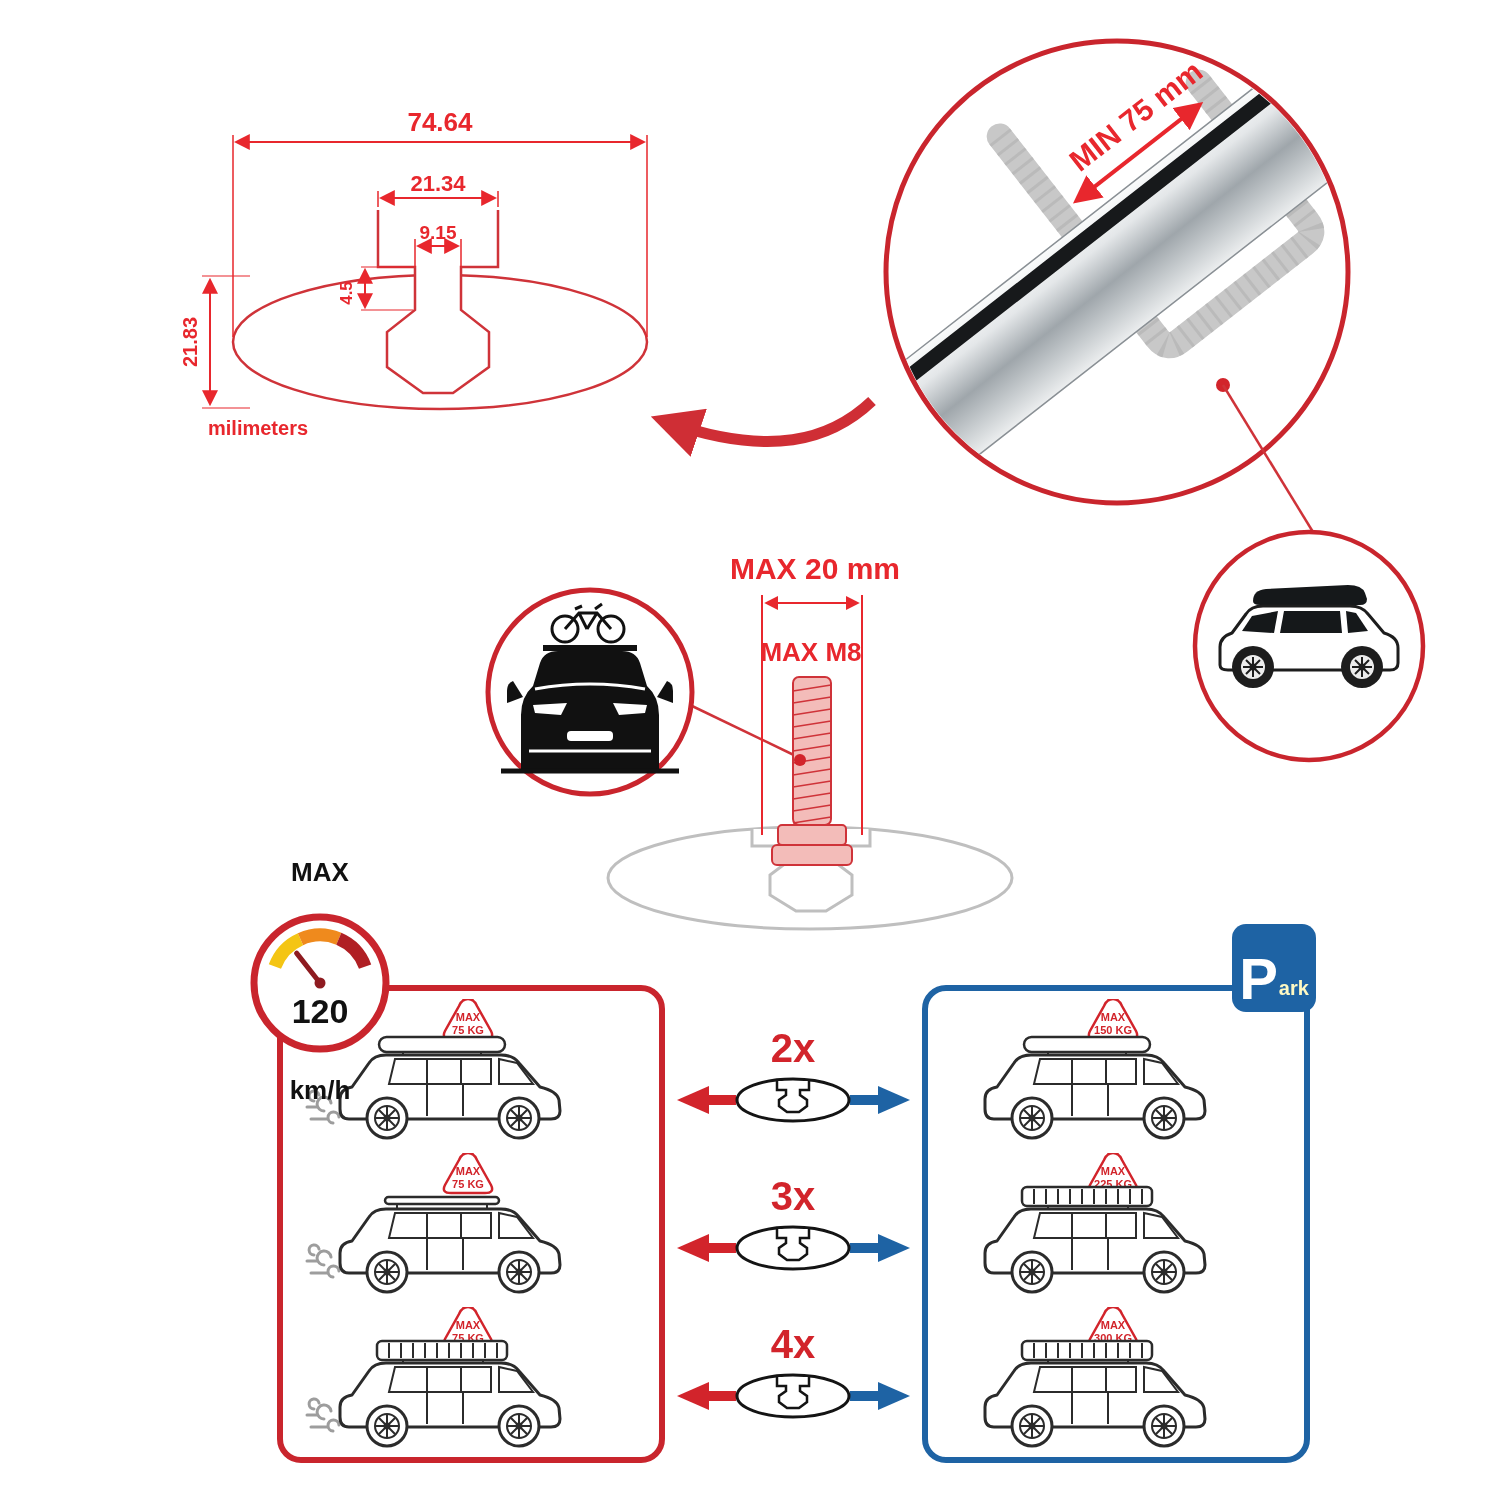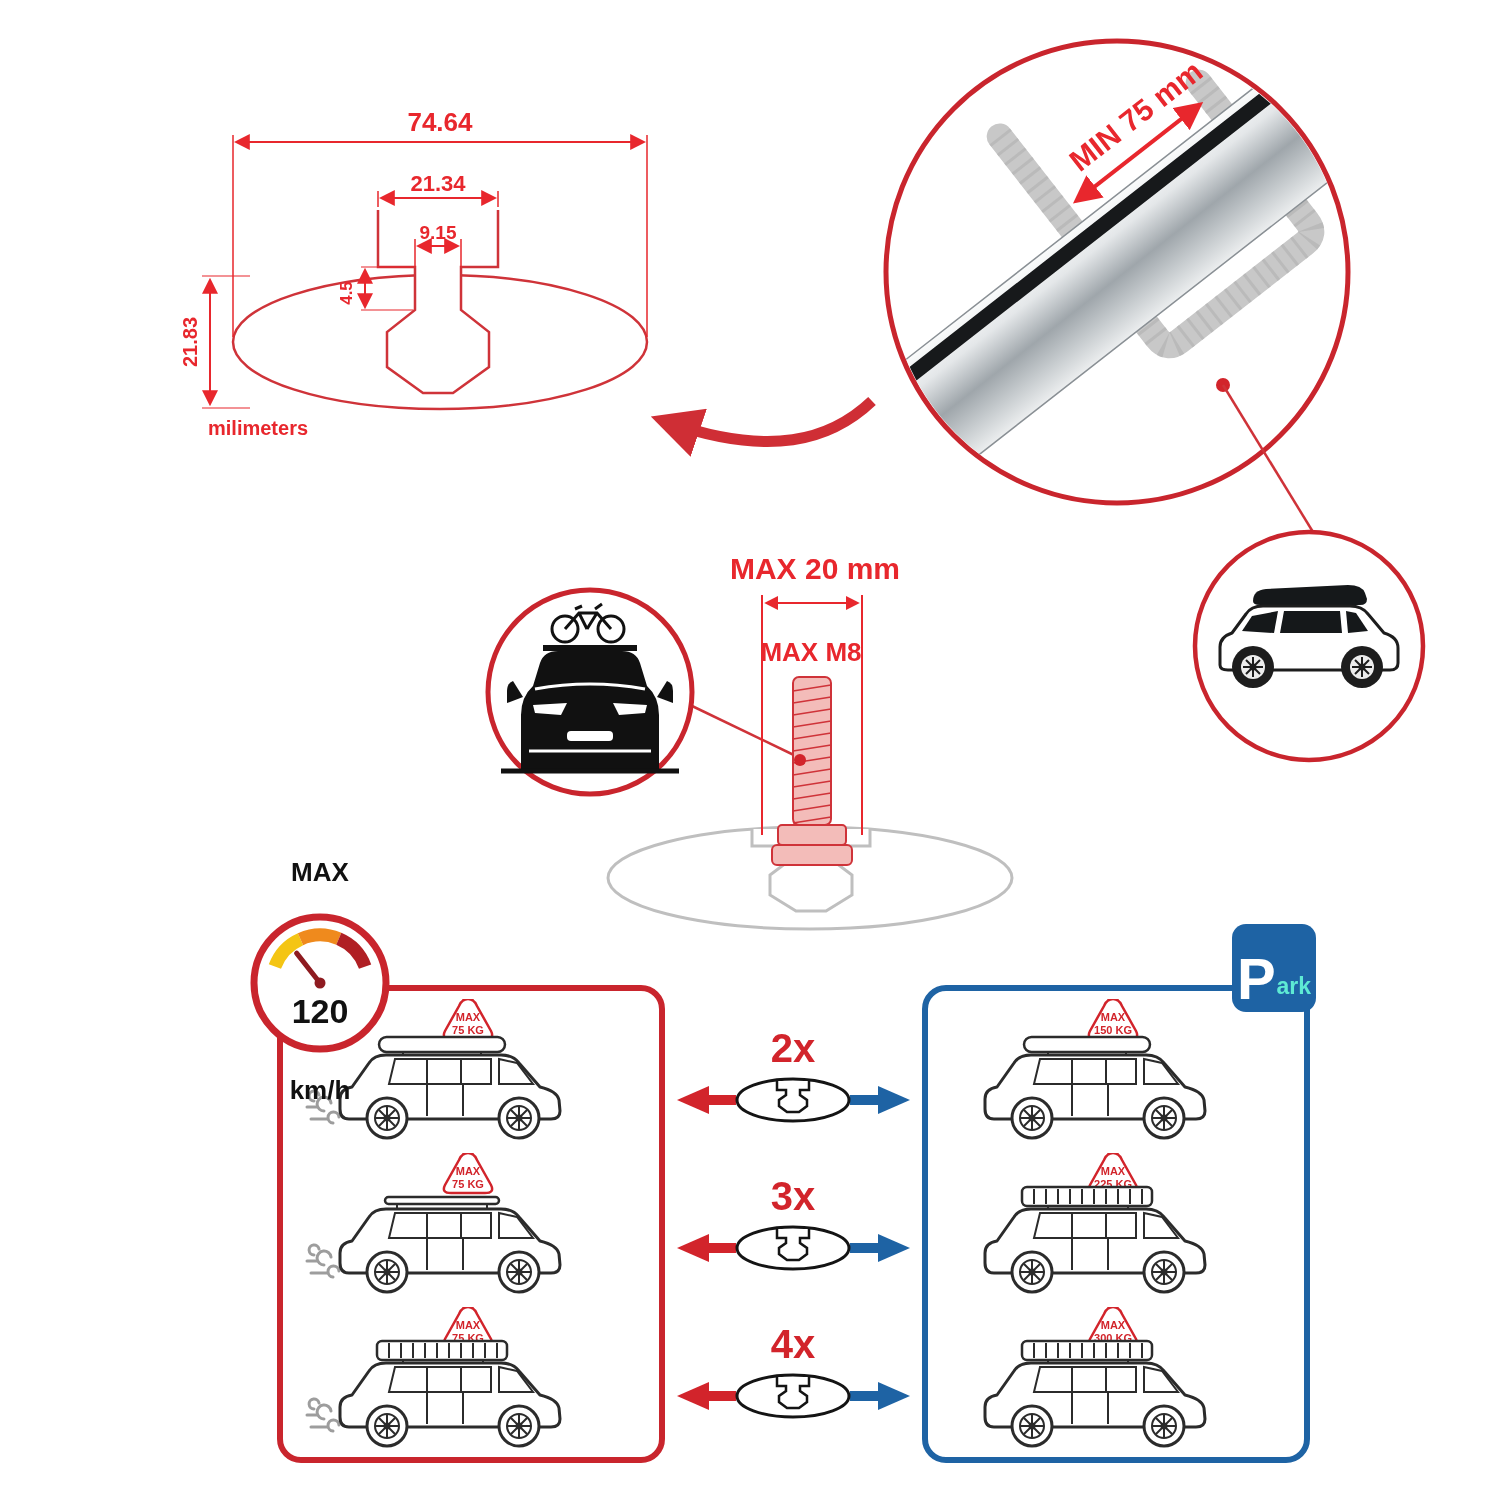--- a/index.html
+++ b/index.html
@@ -11,21 +11,21 @@
   .flagt{fill:#d2242b;font-weight:bold;font-size:11px;text-anchor:middle}
   .ln{stroke:#2b2b2b;stroke-width:2;fill:none}
   .smoke{stroke:#9d9d9d;stroke-width:3;fill:none;stroke-linecap:round}
   .multi{fill:#d2242b;font-weight:bold;font-size:40px;text-anchor:middle}
   .panel{position:absolute;width:388px;height:478px;background:#fff;border-radius:24px;z-index:2}
   .panel.red{left:277px;top:985px;border:6px solid #c9252d}
   .panel.blue{left:922px;top:985px;border:6px solid #1e63a4}
   .cells{padding:8px 0 0 22px;display:flex;flex-direction:column;gap:4px}
   .park{position:absolute;left:1232px;top:924px;width:84px;height:88px;background:#1e63a4;border-radius:14px;display:flex;align-items:flex-end;justify-content:center;padding-bottom:10px;z-index:5}
   .park .p{color:#fff;font-size:58px;font-weight:bold;line-height:.8}
-  .park .ark{color:#5eead4;font-size:23px;font-weight:bold;margin-left:1px;margin-bottom:2px}
+  .park .ark{color:#fef9c3;font-size:20px;font-weight:bold;margin-left:1px;margin-bottom:2px}
   .speedo{z-index:6}
   .mid{z-index:3}
 </style>
 </head>
 <body>
 
 <svg class="abs" style="left:180px;top:95px" width="520" height="370" viewBox="0 0 520 370">
   <defs>
     <marker id="ra1" viewBox="0 0 10 10" refX="8" refY="5" markerWidth="8" markerHeight="8" orient="auto-start-reverse">
       <path d="M0 0 L10 5 L0 10 Z" fill="#e8272d"></path>

